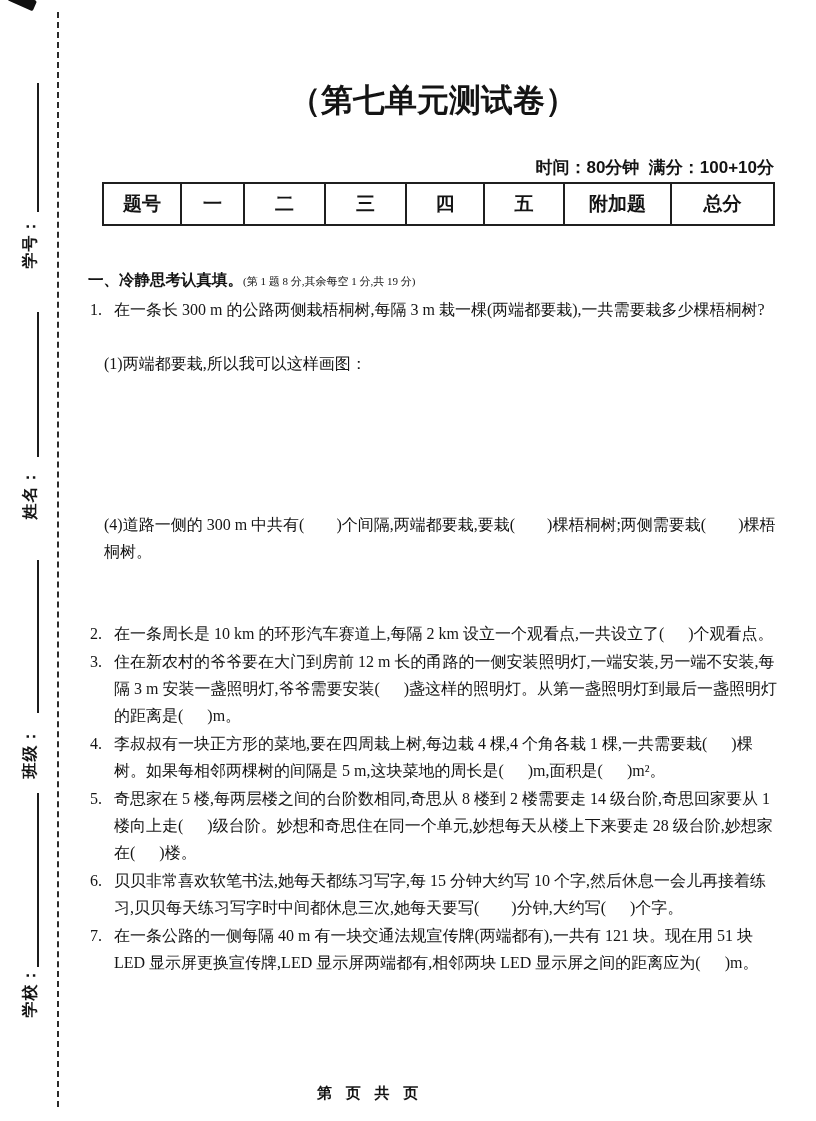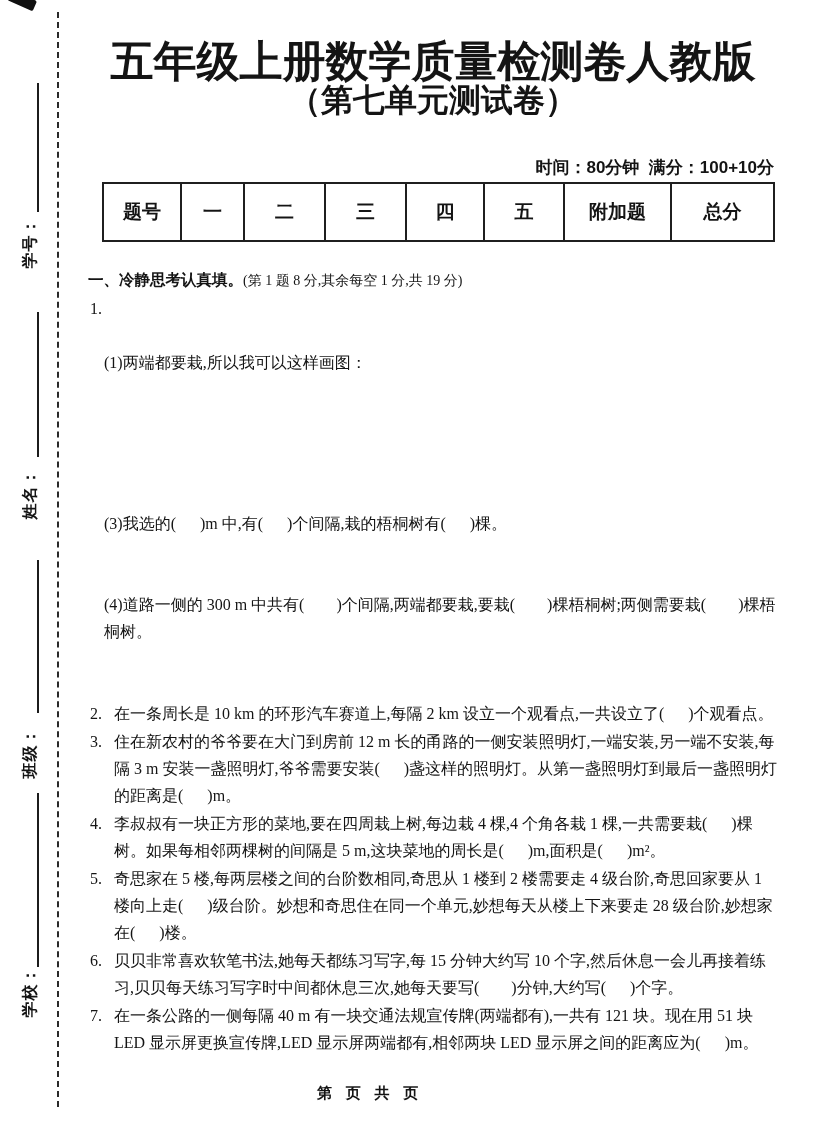--- a/index.html
+++ b/index.html
@@ -24,29 +24,29 @@
     font-size:43px; letter-spacing:0px; white-space:nowrap;}
   .doc-subtitle{position:absolute; left:88px; top:79px; width:690px; text-align:center;
     font-family:"Liberation Sans","DejaVu Sans",sans-serif; font-weight:bold;
     font-size:32px; white-space:nowrap;}
   .exam-info{position:absolute; top:156px; right:42px;
     font-family:"Liberation Sans","DejaVu Sans",sans-serif; font-weight:600;
     font-size:17px; white-space:pre;text-align:center;}
   
   .score-table{position:absolute; left:102px; top:182px; border-collapse:collapse;}
   .score-table td{border:2px solid #1f1f1f; text-align:center; vertical-align:middle;
-    font-size:19px; font-weight:600; padding:12px;}
+    font-size:19px; font-weight:600; padding:4px;}
   .score-table tr:first-child td{height:34px;}
   .score-table tr:last-child td{height:32px;}
   
   .content{position:absolute; left:88px; top:266px; width:690px;
     font-size:16px; line-height:27px;}
   .sec-head{white-space:pre-wrap;}
   .sec-title{font-family:Liberation Serif, serif; font-weight:bold; font-size:15.5px;}
-  .sec-note{font-size:14px;}
+  .sec-note{font-size:11px;}
   .q{display:flex; margin-top:1px;}
   .q-num{flex:0 0 24px; padding-left:2px;}
   .q-body{flex:1; white-space:pre-wrap;}
   .part{margin-left:-10px; white-space:pre-wrap;}
   .draw-gap{height:26px;}
   .footer{position:absolute; left:0; bottom:18px; width:740px; text-align:center;
     font-size:15px; font-weight:600; letter-spacing:5px;}
 </style>
 </head>
 <body>
@@ -58,21 +58,20 @@
 
   <div class="side-rule" style="top:83px;height:129px;"></div>
   <div class="side-label" style="top:243px;">学号：</div>
   <div class="side-rule" style="top:312px;height:145px;"></div>
   <div class="side-label" style="top:494px;">姓名：</div>
   <div class="side-rule" style="top:560px;height:153px;"></div>
   <div class="side-label" style="top:753px;">班级：</div>
   <div class="side-rule" style="top:793px;height:174px;"></div>
   <div class="side-label" style="top:992px;">学校：</div>
 
-  <div class="doc-title">五年级上册数学质量检测卷人教版</div>
   <div class="doc-subtitle">（第七单元测试卷）</div>
   <div class="exam-info">时间：80分钟  满分：100+10分</div>
 
   <table class="score-table">
     <colgroup>
       <col style="width:78px">
         <col style="width:63px">
         <col style="width:81px">
         <col style="width:81px">
       <col style="width:78px">
@@ -93,24 +92,23 @@
     </tr>
   </tbody>
     </table>
 
   <div class="content">
 
     <div class="sec-head"><span class="sec-title">一、冷静思考认真填。</span><span class="sec-note">(第 1 题 8 分,其余每空 1 分,共 19 分)</span></div>
 
     <div class="q">
       <div class="q-num">1.</div>
-      <div class="q-body">
+      <div class="q-body"><span>在一条长 300 m 的公路两侧栽梧桐树,每隔 3 m 栽一棵(两端都要栽),一共需要栽多少棵梧桐树?</span>
         <div class="part">(1)两端都要栽,所以我可以这样画图：</div>
         <div class="draw-gap"></div>
-        <div class="part">(3)我选的(      )m 中,有(      )个间隔,栽的梧桐树有(      )棵。</div>
         <div class="part">(4)道路一侧的 300 m 中共有(        )个间隔,两端都要栽,要栽(        )棵梧桐树;两侧需要栽(        )棵梧桐树。</div>
       </div>
     </div>
 
     <div class="q">
       <div class="q-num">2.</div>
       <div class="q-body">在一条周长是 10 km 的环形汽车赛道上,每隔 2 km 设立一个观看点,一共设立了(      )个观看点。</div>
     </div>
 
     <div class="q">
@@ -118,21 +116,21 @@
       <div class="q-body">住在新农村的爷爷要在大门到房前 12 m 长的甬路的一侧安装照明灯,一端安装,另一端不安装,每隔 3 m 安装一盏照明灯,爷爷需要安装(      )盏这样的照明灯。从第一盏照明灯到最后一盏照明灯的距离是(      )m。</div>
     </div>
 
     <div class="q">
       <div class="q-num">4.</div>
       <div class="q-body">李叔叔有一块正方形的菜地,要在四周栽上树,每边栽 4 棵,4 个角各栽 1 棵,一共需要栽(      )棵树。如果每相邻两棵树的间隔是 5 m,这块菜地的周长是(      )m,面积是(      )m²。</div>
     </div>
 
     <div class="q">
       <div class="q-num">5.</div>
-      <div class="q-body">奇思家在 5 楼,每两层楼之间的台阶数相同,奇思从 1 楼到 2 楼需要走 4 级台阶,奇思回家要从 1 楼向上走(      )级台阶。妙想和奇思住在同一个单元,妙想每天从楼上下来要走 28 级台阶,妙想家在(      )楼。</div>
+      <div class="q-body">奇思家在 5 楼,每两层楼之间的台阶数相同,奇思从 8 楼到 2 楼需要走 14 级台阶,奇思回家要从 1 楼向上走(      )级台阶。妙想和奇思住在同一个单元,妙想每天从楼上下来要走 28 级台阶,妙想家在(      )楼。</div>
     </div>
 
     <div class="q">
       <div class="q-num">6.</div>
       <div class="q-body">贝贝非常喜欢软笔书法,她每天都练习写字,每 15 分钟大约写 10 个字,然后休息一会儿再接着练习,贝贝每天练习写字时中间都休息三次,她每天要写(        )分钟,大约写(      )个字。</div>
     </div>
 
     <div class="q">
       <div class="q-num">7.</div>
       <div class="q-body">在一条公路的一侧每隔 40 m 有一块交通法规宣传牌(两端都有),一共有 121 块。现在用 51 块 LED 显示屏更换宣传牌,LED 显示屏两端都有,相邻两块 LED 显示屏之间的距离应为(      )m。</div>

